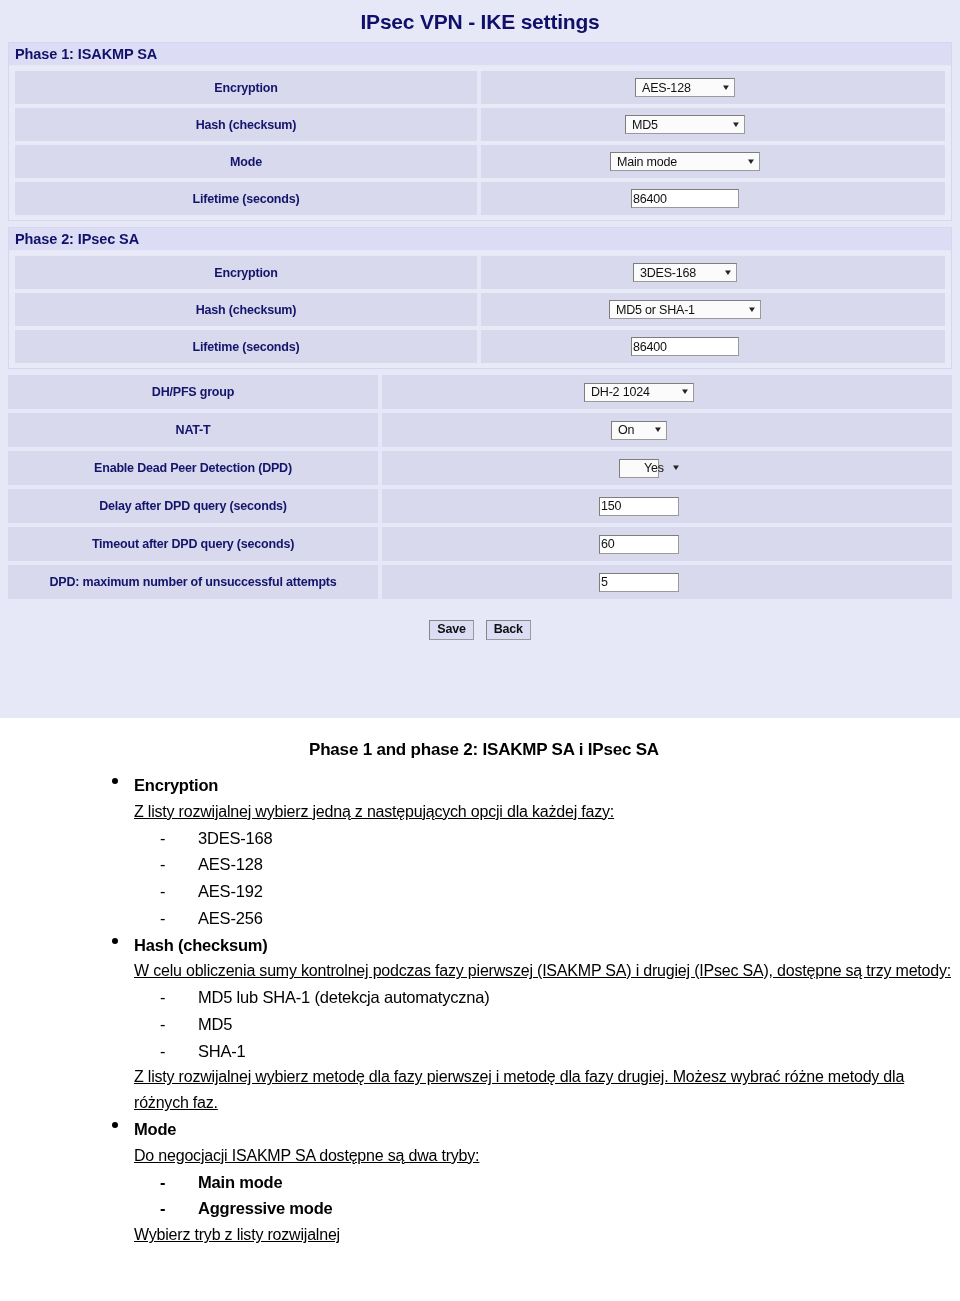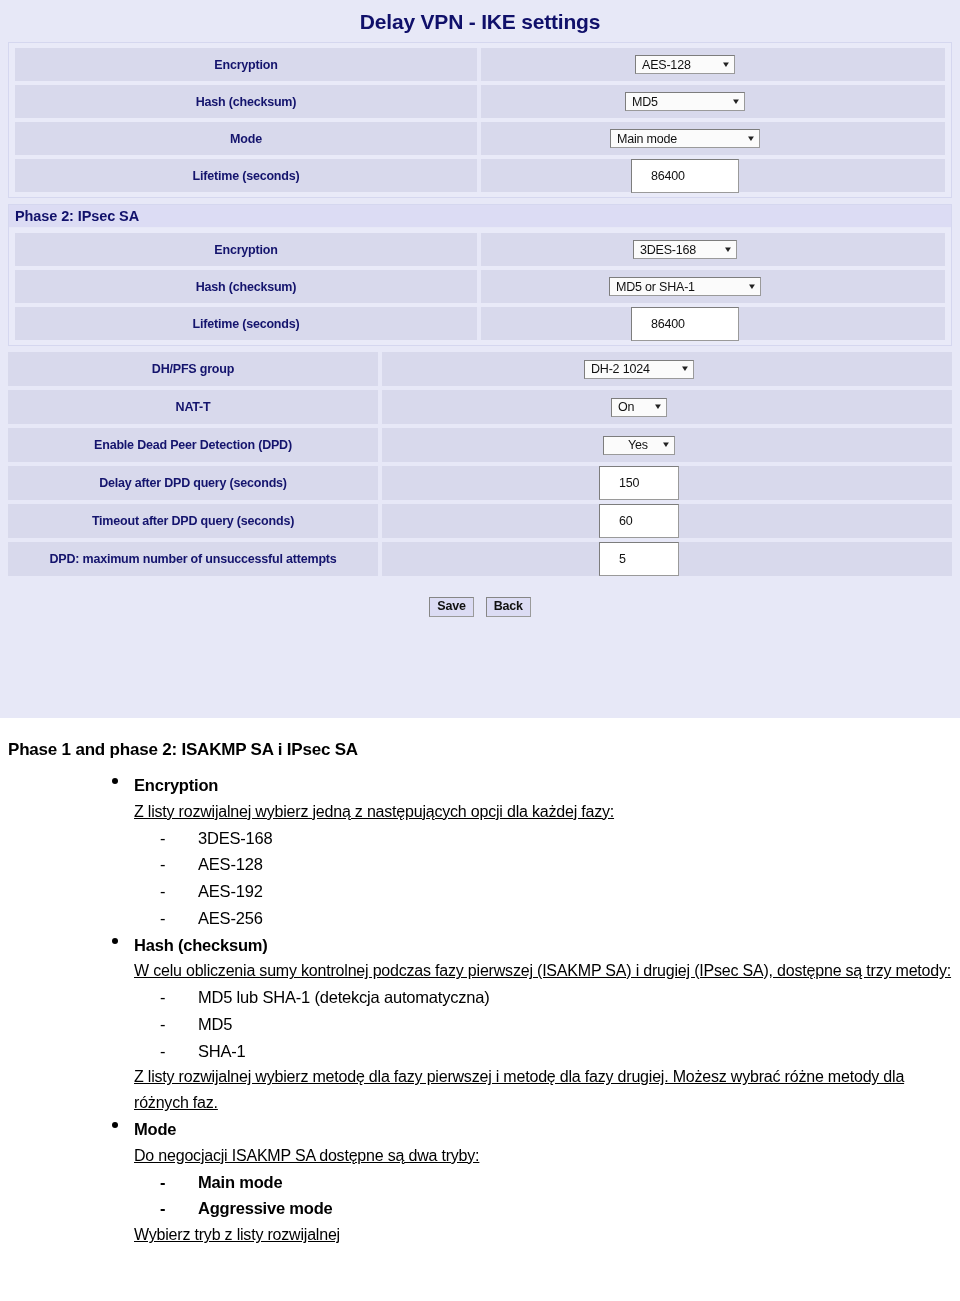--- a/index.html
+++ b/index.html
@@ -127,33 +127,33 @@
     color: #222;
     transform: scaleX(1.25);
   }
   .sel.w-aes     { width: 100px; }
   .sel.w-md5     { width: 120px; }
   .sel.w-mainmode{ width: 150px; }
   .sel.w-3des    { width: 104px; }
   .sel.w-md5sha  { width: 152px; }
   .sel.w-dh      { width: 110px; justify-content: space-between; }
   .sel.w-on      { width: 56px; }
-  .sel.w-yes     { width: 72px; padding-left: 24px; }
+  .sel.w-yes     { width: 40px; padding-left: 24px; }
 
   
   .txt {
     display: inline-flex;
     align-items: center;
     background: #ffffff;
     border: 1px solid #9a9a9a;
     border-top-color: #7d7d7d;
     border-left-color: #7d7d7d;
-    height: 34px;
-    box-sizing: border-box;
-    padding: 0 4px 0 19px;
+    height: 19px;
+    box-sizing: border-box;
+    padding: 0 4px 0 1px;
     font-size: 12.5px;
     color: #111111;
     letter-spacing: -0.2px;
     font-family: "Liberation Sans", sans-serif;
   }
   .txt.w-lifetime { width: 108px; }
   .txt.w-small    { width: 80px; }
 
   
   #block3 {
@@ -196,20 +196,21 @@
     background: #ffffff;
     box-sizing: border-box;
   }
 
   #doc-heading {
     font-size: 17px;
     font-weight: bold;
     color: #000;
     margin: 22px 0 0 8px;
     letter-spacing: -0.2px;
+    text-align: center;
   }
 
   ul.bullets {
     list-style: none;
     margin: 12px 0 0 0;
     padding: 0;
   }
   ul.bullets > li {
     position: relative;
     margin: 0 0 0 0;
@@ -256,23 +257,24 @@
     color: #000;
     font-size: 16.5px;
   }
   ul.dashes > li.strong { font-weight: bold; }
 </style>
 </head>
 <body>
 
 <div id="router-ui">
 
-  <div id="ui-title">Delay VPN - IKE settings</div>
+  <div id="ui-title">IPsec VPN - IKE settings</div>
 
   <div class="phase-panel">
+    <div class="phase-header">Phase 1: ISAKMP SA</div>
     <div class="rows-wrap">
 
       <div class="frow">
         <div class="fcell-label">
           <span>Encryption</span>
         </div>
         <div class="fcell-value">
           <div class="val-inner">
             <div class="sel w-aes">
               <span>AES-128</span>

